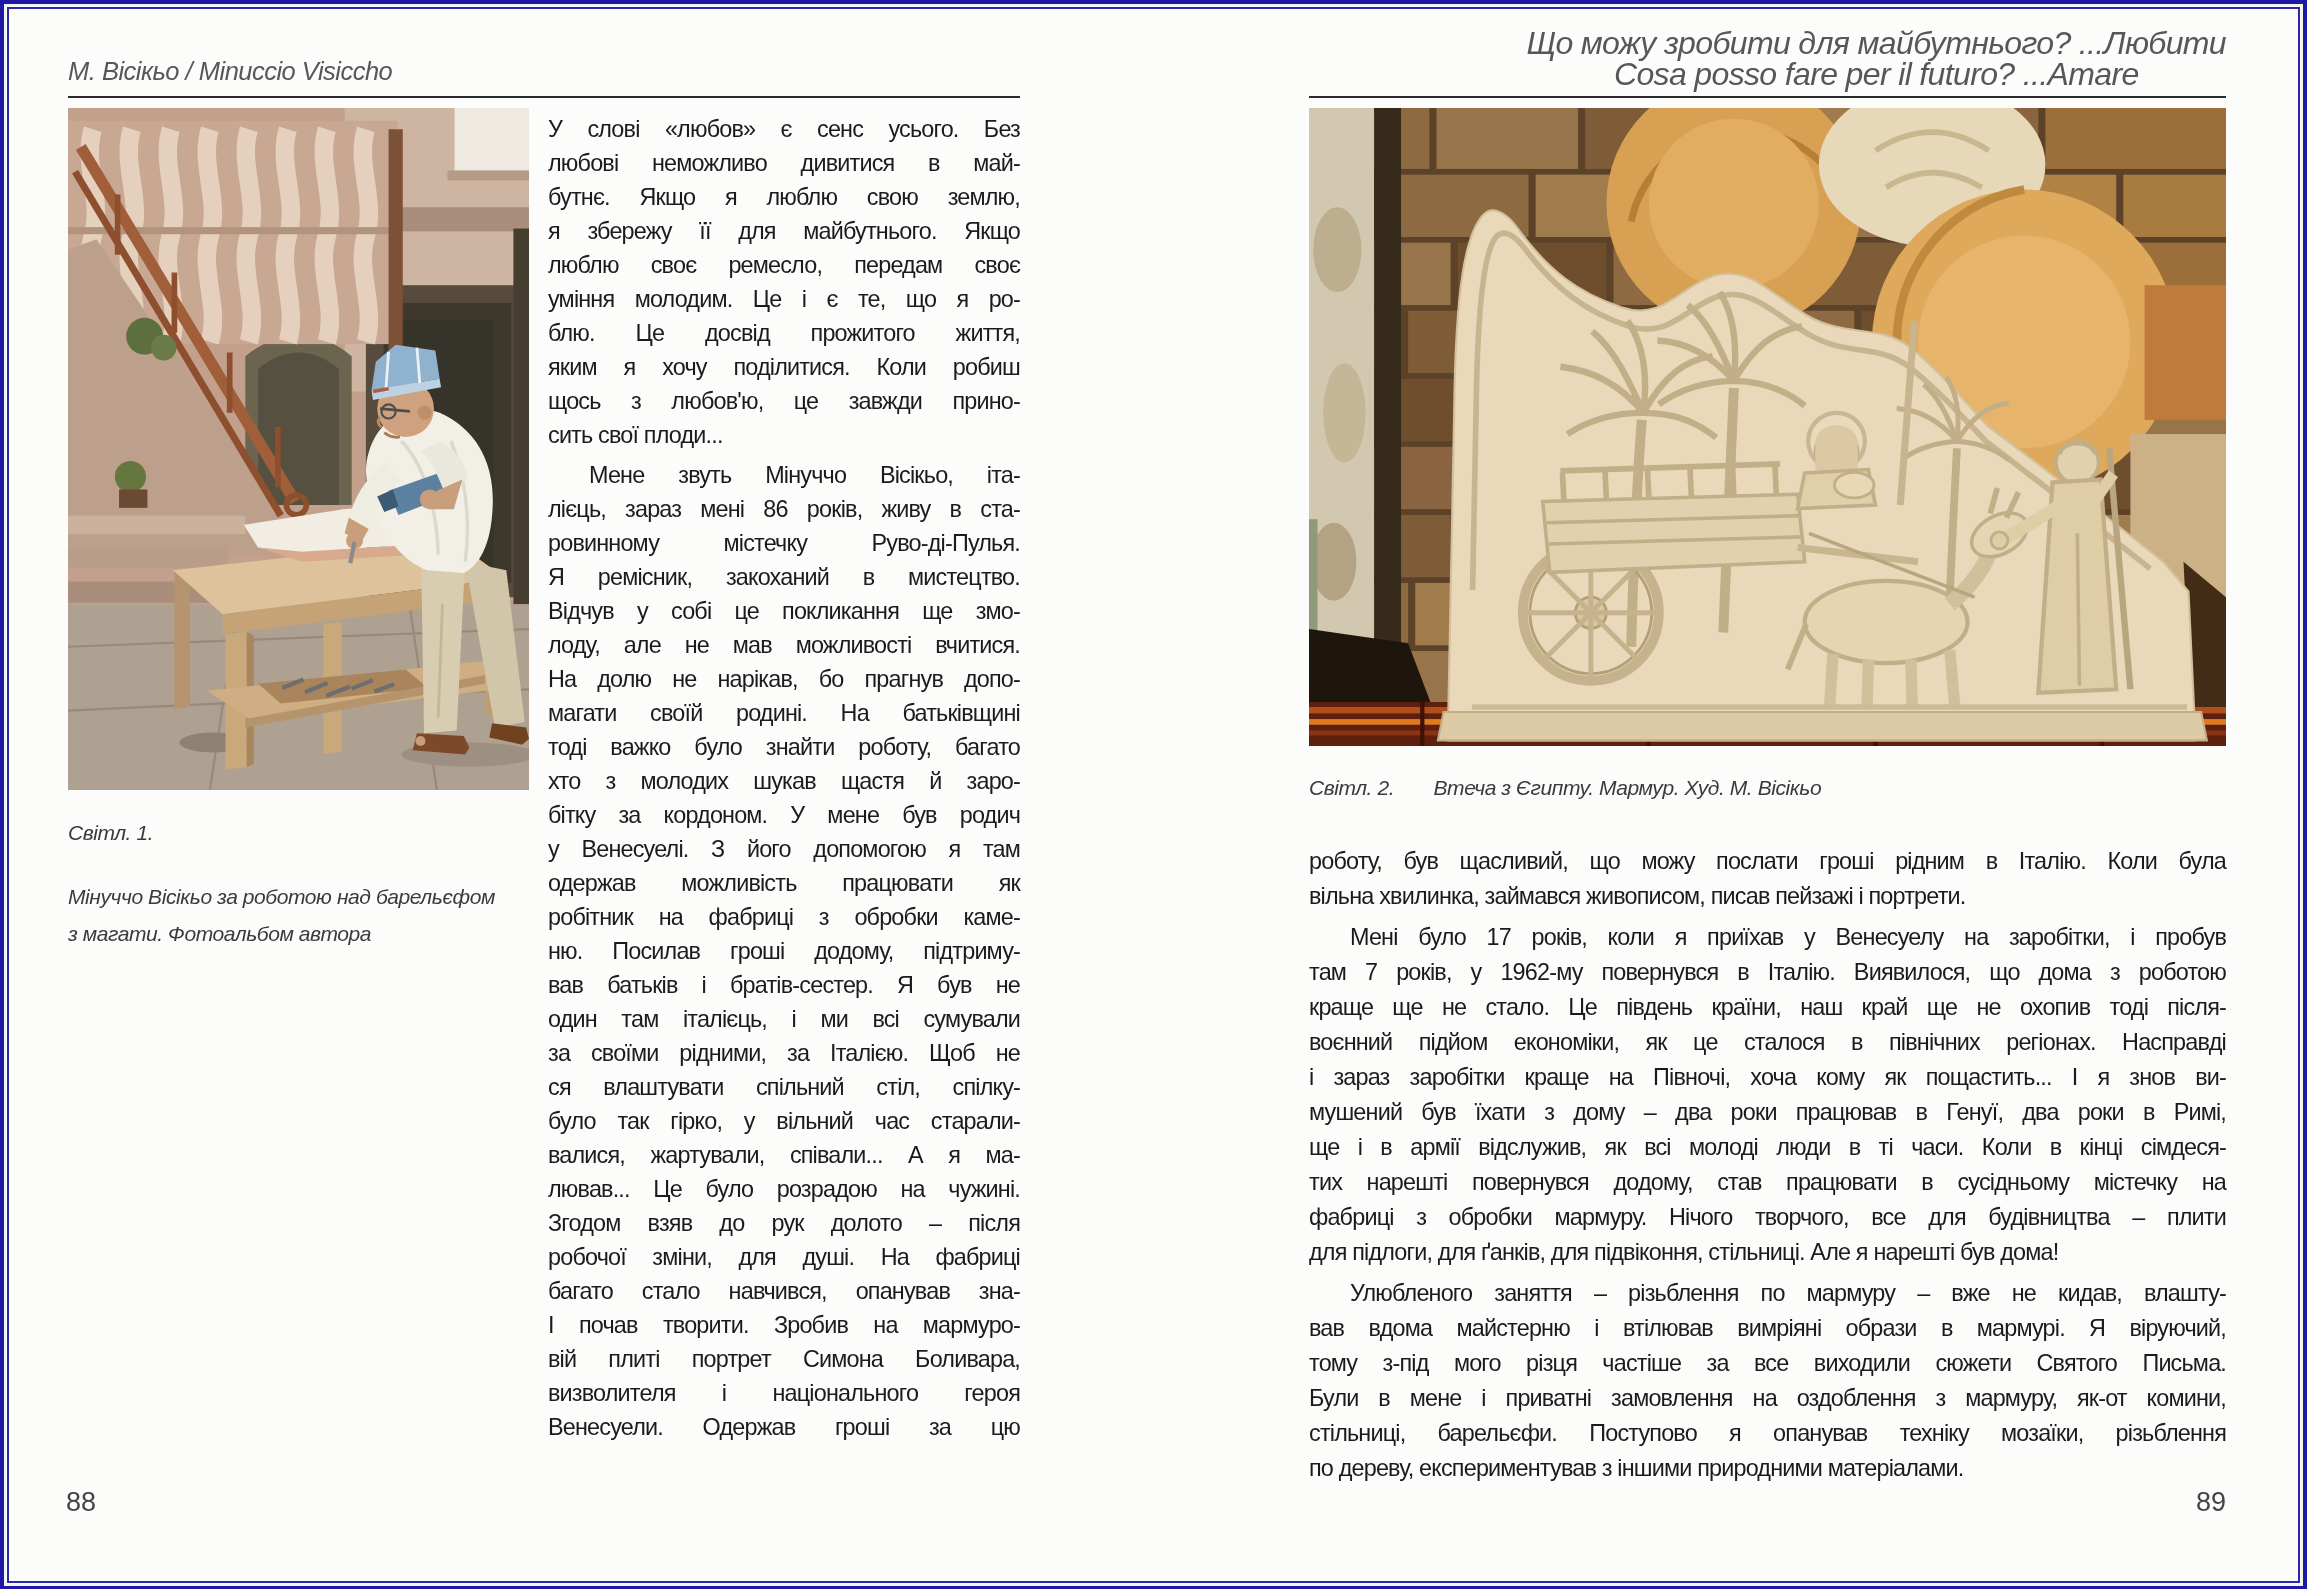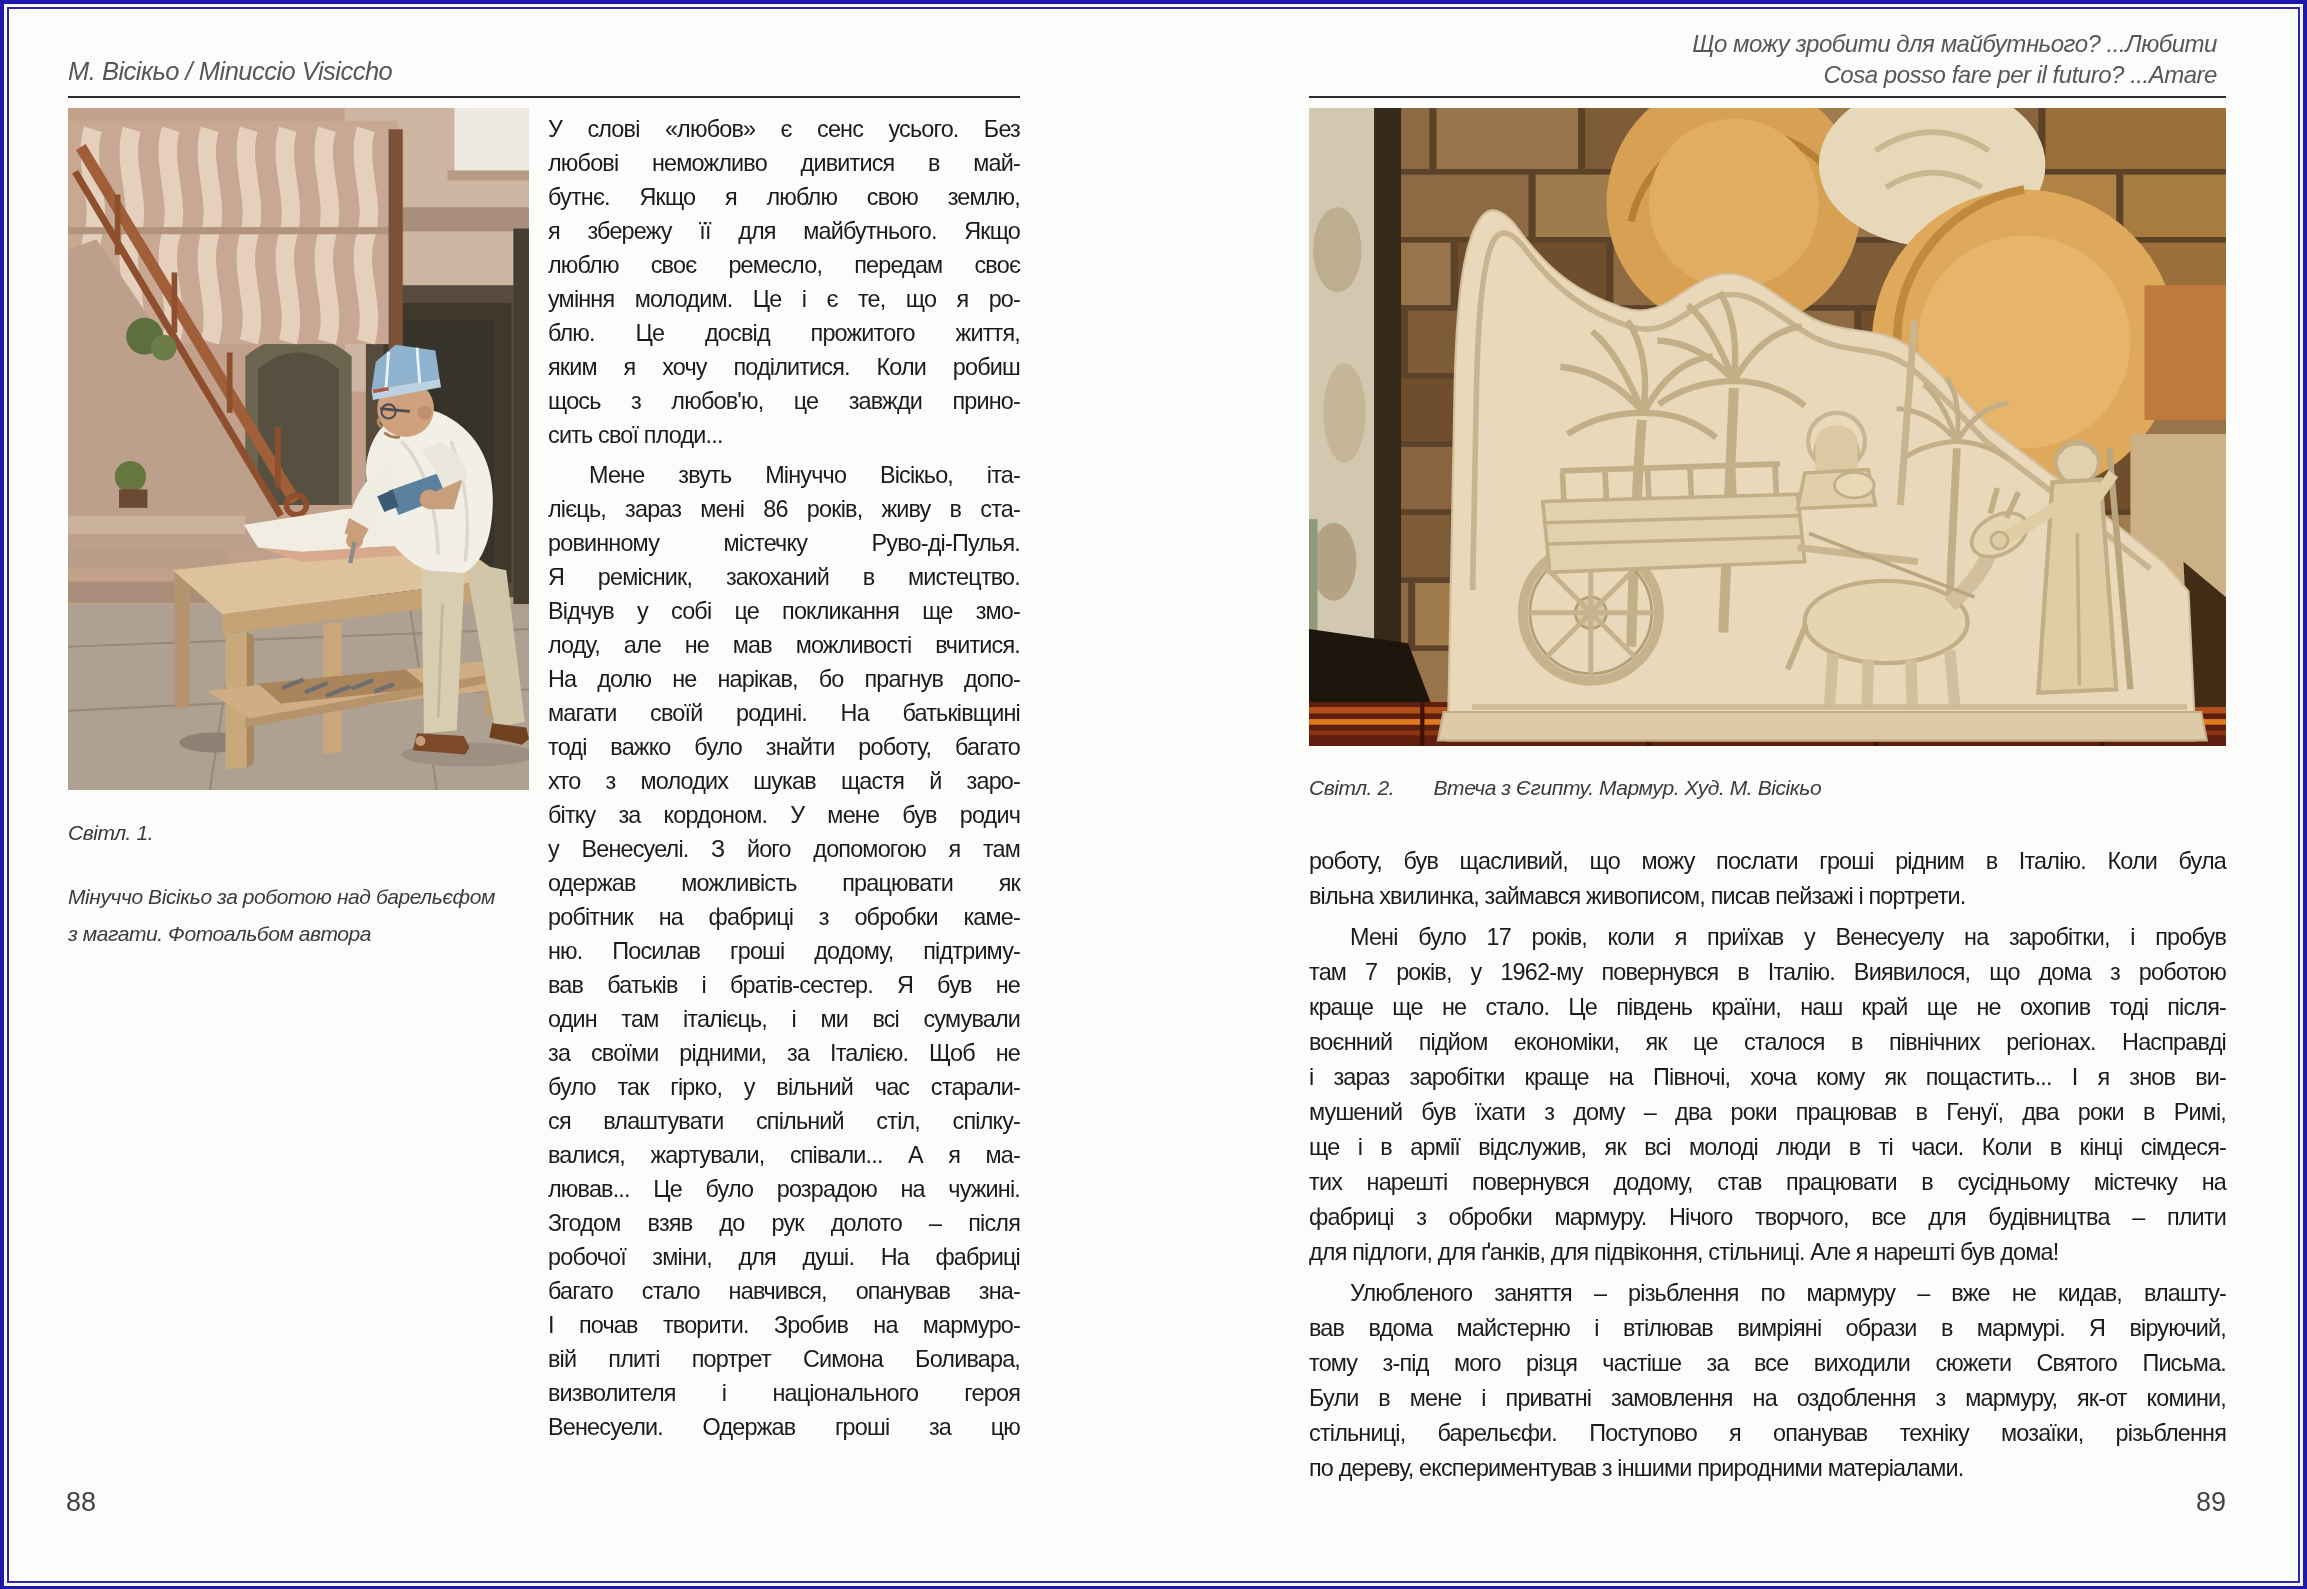--- a/index.html
+++ b/index.html
@@ -13,21 +13,21 @@
   }
   
   .frame{position:absolute;inset:0;border:4.3px solid var(--frame-outer,#1d18a8);pointer-events:none;z-index:50;}
   .frame::before{content:"";position:absolute;inset:0;border:2.8px solid var(--frame-gap,#f6f3e0);}
   .frame::after{content:"";position:absolute;inset:2.8px;border:2.1px solid var(--frame-inner,#2b26b0);}
 
   .content{position:absolute;inset:0;}
 
   .running-head{position:absolute;font-style:italic;color:#57575b;font-size:25.5px;letter-spacing:-0.02em;}
   .running-head.left{left:68px;top:57px;}
-  .running-head.right{right:90px;top:28px;text-align:right;font-size:24px;line-height:31px;}
+  .running-head.right{right:81px;top:28px;text-align:center;font-size:32px;line-height:31px;}
 
   .rule{position:absolute;top:96px;height:2.1px;background:#2b2b2f;}
   .rule.left{left:68px;width:952px;}
   .rule.right{left:1309px;width:917px;}
 
   figure{margin:0;padding:0;}
   .photo{position:absolute;overflow:hidden;}
   .photo svg{display:block;width:100%;height:100%;}
   .photo.left{left:68px;top:108px;width:461px;height:682px;}
   .photo.right{left:1309px;top:108px;width:917px;height:638px;}
@@ -206,22 +206,22 @@
         <div class="tline">тоді важко було знайти роботу, багато</div>
         <div class="tline">хто з молодих шукав щастя й заро-</div>
         <div class="tline">бітку за кордоном. У мене був родич</div>
         <div class="tline">у Венесуелі. З його допомогою я там</div>
         <div class="tline">одержав можливість працювати як</div>
         <div class="tline">робітник на фабриці з обробки каме-</div>
         <div class="tline">ню. Посилав гроші додому, підтриму-</div>
         <div class="tline">вав батьків і братів-сестер. Я був не</div>
         <div class="tline">один там італієць, і ми всі сумували</div>
         <div class="tline">за своїми рідними, за Італією. Щоб не</div>
+        <div class="tline">ся влаштувати спільний стіл, спілку-</div>
         <div class="tline">було так гірко, у вільний час старали-</div>
-        <div class="tline">ся влаштувати спільний стіл, спілку-</div>
         <div class="tline">валися, жартували, співали... А я ма-</div>
         <div class="tline">лював... Це було розрадою на чужині.</div>
         <div class="tline">Згодом взяв до рук долото – після</div>
         <div class="tline">робочої зміни, для душі. На фабриці</div>
         <div class="tline">багато стало навчився, опанував зна-</div>
         <div class="tline">І почав творити. Зробив на мармуро-</div>
         <div class="tline">вій плиті портрет Симона Боливара,</div>
         <div class="tline">визволителя і національного героя</div>
         <div class="tline">Венесуели. Одержав гроші за цю</div>
       </div>

